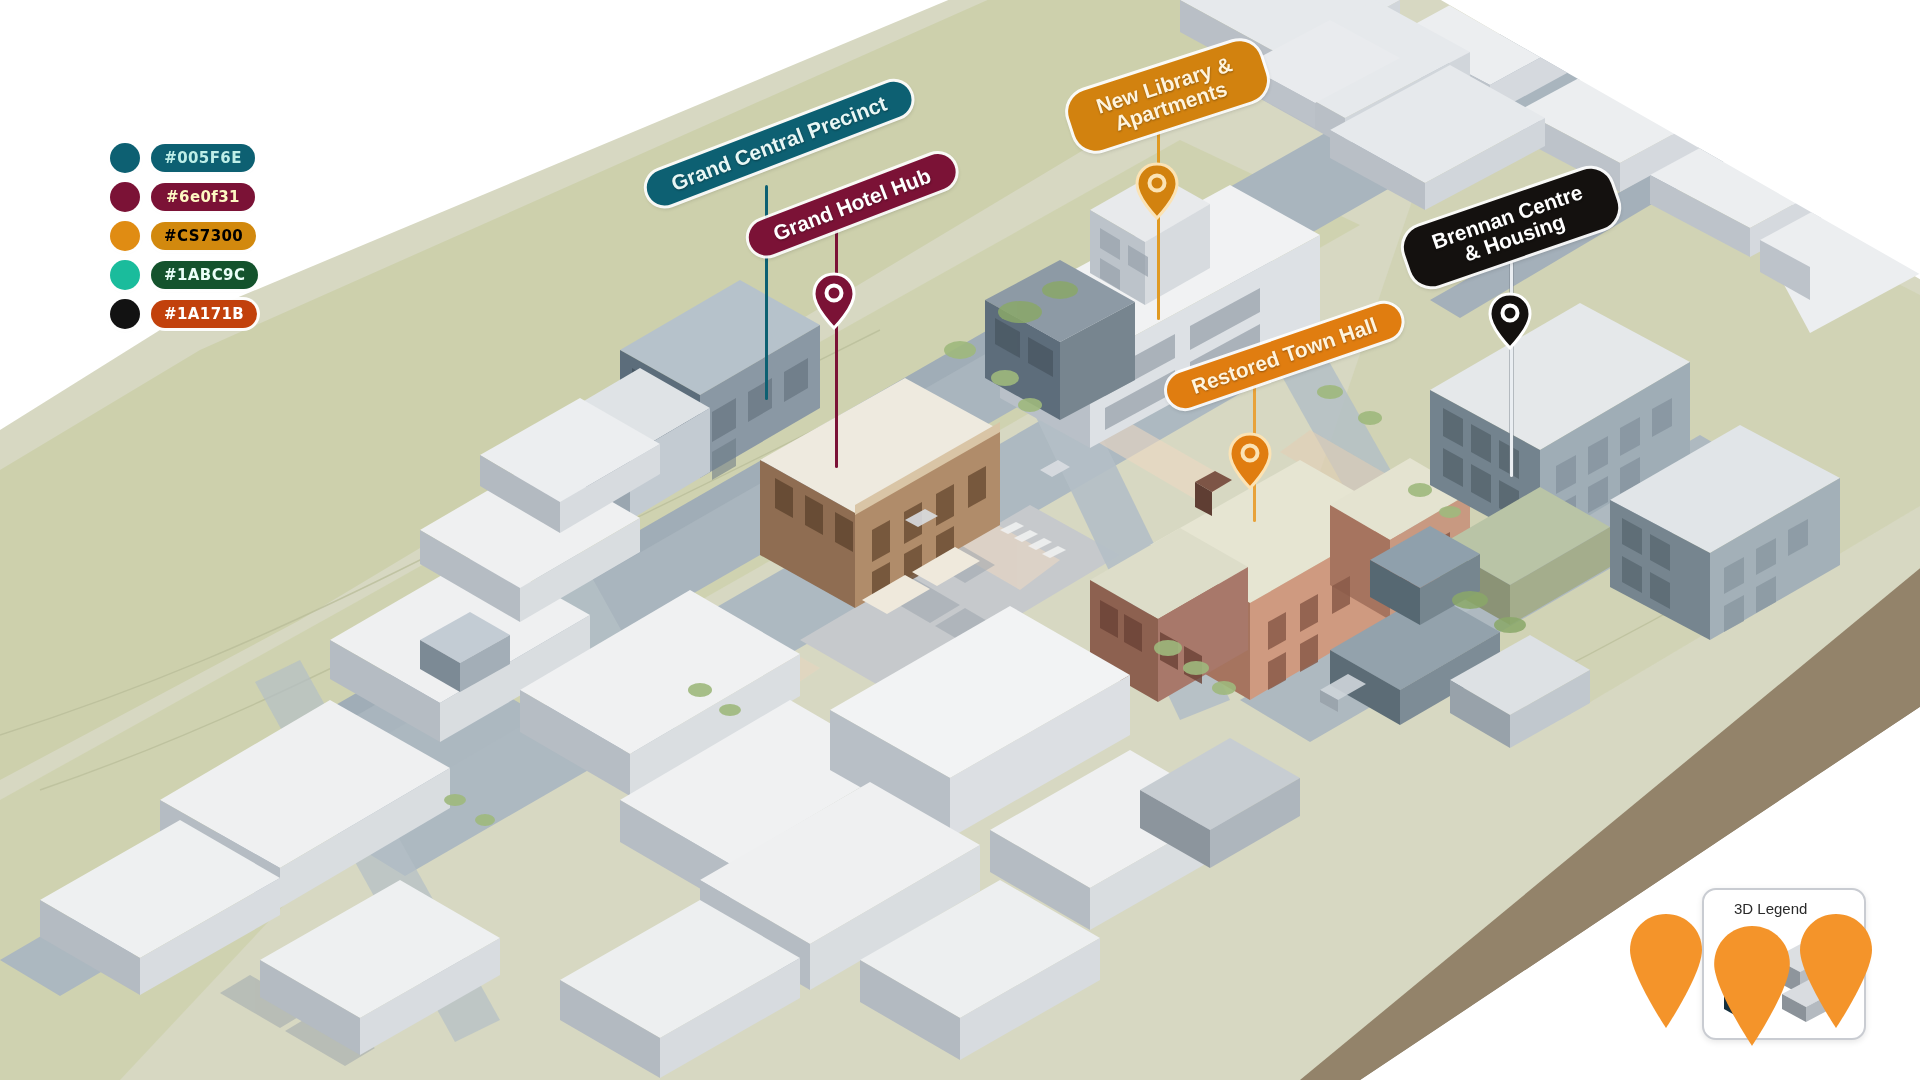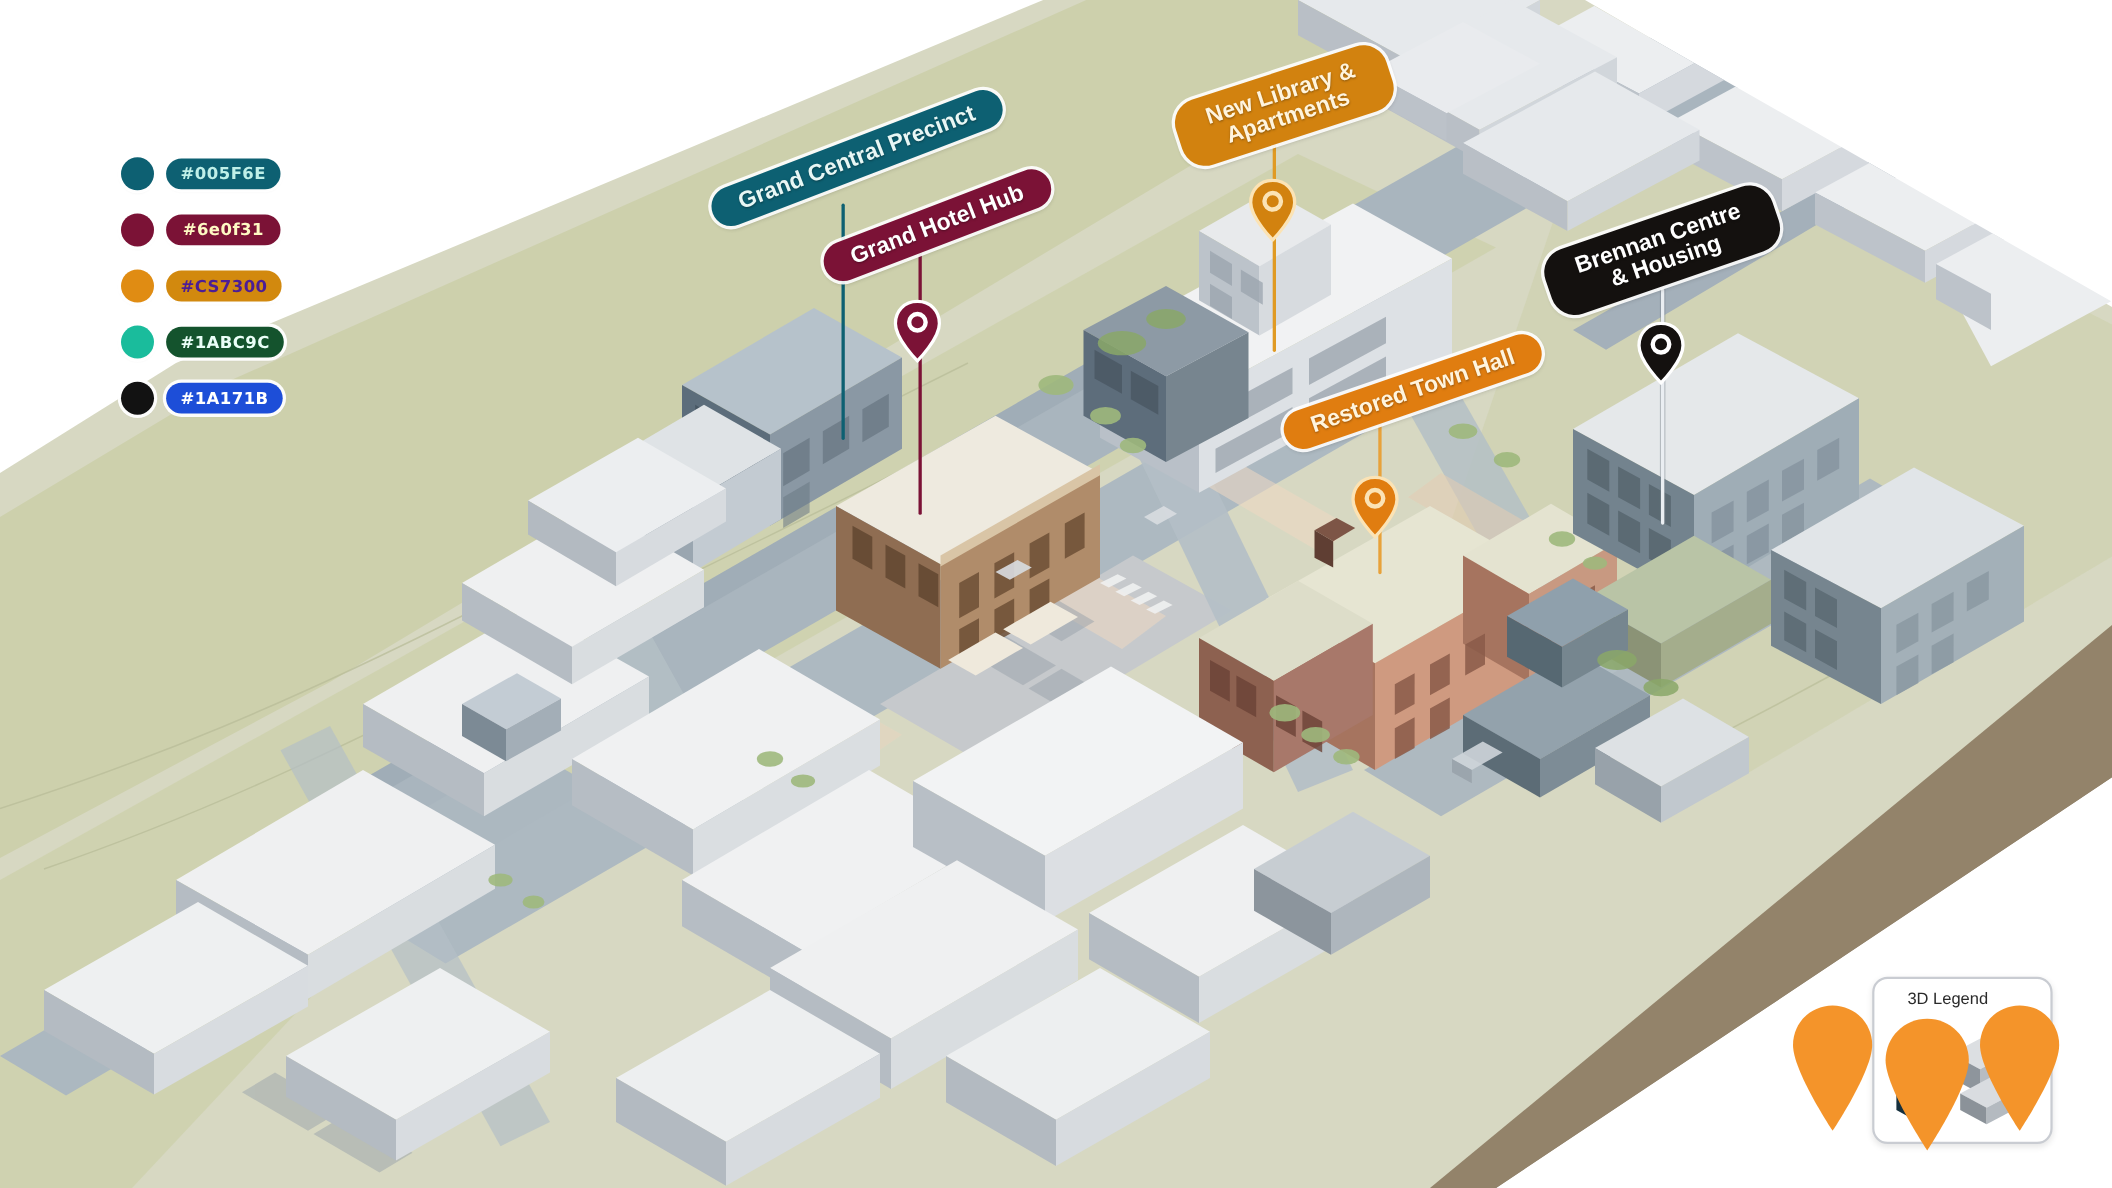--- a/index.html
+++ b/index.html
@@ -6,21 +6,21 @@
   html,body{margin:0;padding:0;background:#ffffff;}
   body{width:1920px;height:1080px;overflow:hidden;position:relative;
        font-family:"Liberation Sans","DejaVu Sans",sans-serif;}
 
   #stage{position:absolute;inset:0;width:1920px;height:1080px;background:#ffffff;}
 
   
   #map-svg{position:absolute;left:0;top:0;width:1920px;height:1080px;}
 
   
-  #color-legend{position:absolute;left:110px;top:143px;display:flex;flex-direction:column;gap:21px;z-index:40;}
+  #color-legend{position:absolute;left:110px;top:143px;display:flex;flex-direction:column;gap:9px;z-index:40;}
   .legend-row{display:flex;align-items:center;gap:11px;}
   .legend-dot{width:30px;height:30px;border-radius:50%;flex:0 0 auto;
               box-shadow:0 0 0 3px rgba(255,255,255,.95), 0 1px 3px rgba(0,0,0,.25);}
   .legend-chip{min-width:104px;height:28px;border-radius:14px;display:flex;align-items:center;
                justify-content:center;padding:0 13px;box-sizing:border-box;
                box-shadow:0 0 0 3px rgba(255,255,255,.95), 0 1px 3px rgba(0,0,0,.22);}
   .legend-chip span{color:#ffffff;font-size:15px;font-weight:bold;letter-spacing:.4px;
                     font-family:"DejaVu Sans",sans-serif;white-space:nowrap;}
 
   
@@ -484,32 +484,32 @@
     </div>
     <div class="legend-row">
       <div class="legend-dot" style="background:#7b1236"></div>
       <div class="legend-chip" style="background:#7b1236">
         <span style="color:#fef9c3">#6e0f31</span>
       </div>
     </div>
     <div class="legend-row">
       <div class="legend-dot" style="background:#e08c13"></div>
       <div class="legend-chip" style="background:#d2890e">
-        <span style="color:#4c1d95">#CS7300</span>
+        <span style="color:#000000">#CS7300</span>
       </div>
     </div>
     <div class="legend-row">
       <div class="legend-dot" style="background:#1ABC9C"></div>
       <div class="legend-chip" style="background:#14532d">
         <span style="color:#EAFFF8">#1ABC9C</span>
       </div>
     </div>
     <div class="legend-row">
       <div class="legend-dot" style="background:#121212"></div>
-      <div class="legend-chip" style="background:#1d4ed8">
+      <div class="legend-chip" style="background:#c2410c">
         <span style="color:#FFFFFF">#1A171B</span>
       </div>
     </div>
   </div>
 
   <div class="leader" style="left:765px;top:185px;height:215px;background:#0d6072;"></div>
   <div class="leader" style="left:835px;top:228px;height:240px;background:#7b1236;"></div>
   <div class="leader" style="left:1157px;top:130px;height:190px;background:#e09a23;"></div>
   <div class="leader" style="left:1253px;top:372px;height:150px;background:#e8a23a;"></div>
   <div class="leader" style="left:1510px;top:262px;height:215px;background:#eaeef2;box-shadow:0 0 0 1px rgba(120,130,140,.45);"></div>

